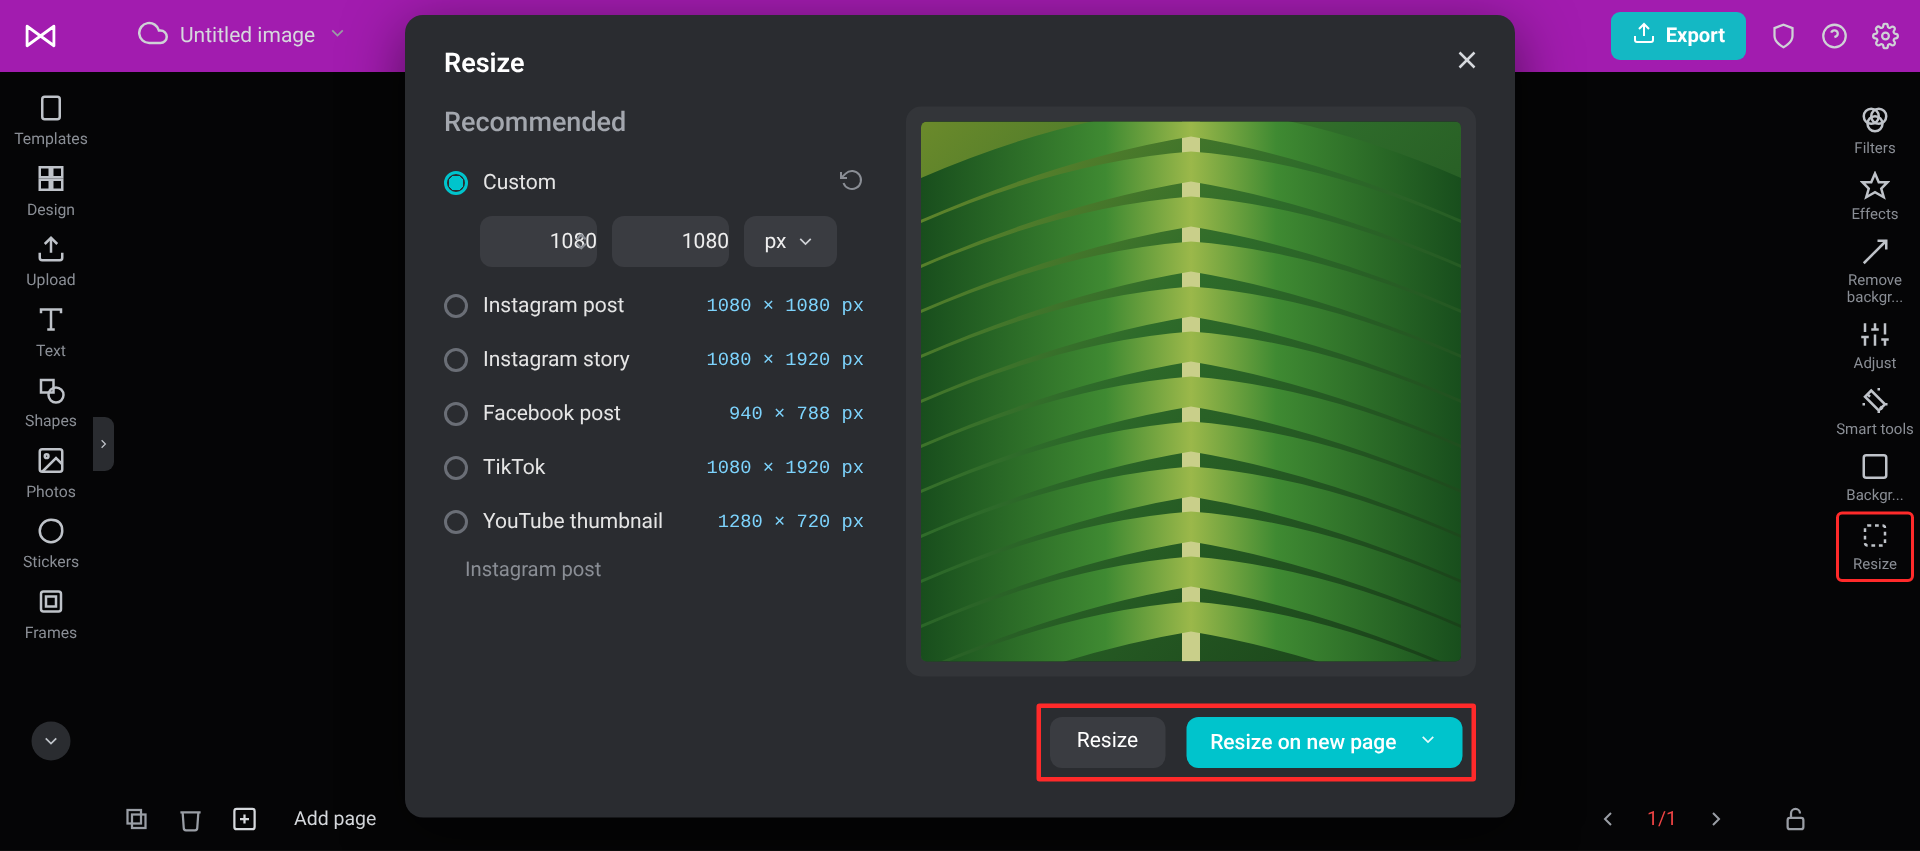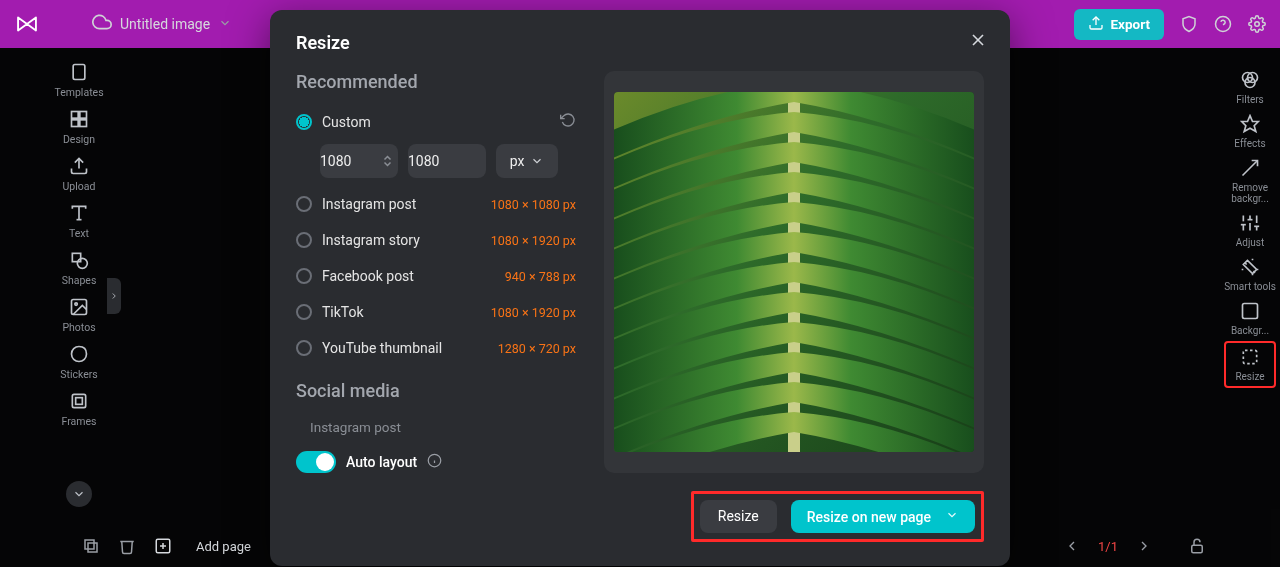--- a/index.html
+++ b/index.html
@@ -13,21 +13,21 @@
 .title-wrap { margin-left:8px; display:flex; align-items:center; color:#d6d9dd; font-size:14px; }
 .title-wrap .chev { margin-left:8px; color:#9a9ea5; }
 .topbar .right { margin-left:auto; display:flex; align-items:center; gap:16px; }
 .export-btn { display:flex; align-items:center; gap:6px; padding:6px 14px; border-radius:6px; background:#14b8c4; color:#fff; font-size:13.5px; font-weight:700; }
 .ticon { color:#cfd2d6; display:flex; align-items:center; }
 
 
 .dim { position:absolute; inset:48px 0 0 0; background:rgba(0,0,0,.55); }
 
 
-.leftrail { position:absolute; left:0; top:48px; bottom:0; width:68px; display:flex; flex-direction:column; align-items:center; gap:10px; padding-top:14px; color:#8a8e95; z-index:3;margin-left:45px; }
+.leftrail { position:absolute; left:0; top:48px; bottom:0; width:68px; display:flex; flex-direction:column; align-items:center; gap:10px; padding-top:14px; color:#8a8e95; z-index:3; }
 .leftrail .item { display:flex; flex-direction:column; align-items:center; gap:4px; font-size:10.5px; cursor:pointer; }
 .leftrail .item svg { width:20px; height:20px; stroke:#bfc3c9; }
 .leftrail .collapse { position:absolute; left:62px; top:230px; width:14px; height:36px; background:#2a2c30; border-radius:0 6px 6px 0; display:flex; align-items:center; justify-content:center; }
 .leftrail .more { margin-top:auto; margin-bottom:60px; width:26px; height:26px; background:#2a2c30; border-radius:14px; display:flex; align-items:center; justify-content:center; }
 
 
 .rightrail { position:absolute; right:0; top:48px; bottom:0; width:60px; display:flex; flex-direction:column; align-items:center; gap:1px; padding-top:18px; color:#8a8e95; z-index:3; }
 .rightrail .ritem { display:flex; flex-direction:column; align-items:center; gap:4px; font-size:10px; text-align:center; line-height:1.1; cursor:pointer; padding:4px 0; width:52px; }
 .rightrail .ritem svg { width:20px; height:20px; stroke:#bfc3c9; }
 .rightrail .ritem.selected { border:2px solid #ff2a2a; border-radius:4px; }
@@ -44,25 +44,25 @@
 .modal .mtitle { font-size:18px; font-weight:600; color:#fff; margin-bottom:18px; }
 .modal .close { position:absolute; top:20px; right:22px; cursor:pointer; color:#d6d9dd; }
 
 .modal .cols { display:flex; gap:28px; }
 .modal .leftcol { flex:1; }
 .section-title { color:#a3a7ae; font-size:18px; font-weight:500; margin-bottom:12px; }
 .radio-row { display:flex; align-items:center; padding:8px 0; cursor:pointer; min-height:36px; }
 .radio-row .radio { width:16px; height:16px; border:2px solid #6a6e76; border-radius:50%; flex:none; }
 .radio-row.active .radio { border-color:#00c4cc; background:radial-gradient(circle,#00c4cc 0 5px,transparent 5px); }
 .radio-row .rlabel { margin-left:10px; font-size:14px; color:#e5e5e5; }
-.radio-row .rdesc { margin-left:auto; font-size:12.5px; color:#f97316; }
+.radio-row .rdesc { margin-left:auto; font-size:12.5px; color:#7dd3fc;font-family:Liberation Mono, monospace; }
 .radio-row .reset { margin-left:auto; color:#8a8e95; cursor:pointer; }
 
 .dims-row { display:flex; gap:10px; margin:4px 0 8px 24px; }
-.dim-input { width:78px; height:34px; background:#3a3c41; border-radius:8px; display:flex; align-items:center; justify-content:flex-start; font-size:14px; color:#eee; position:relative; }
+.dim-input { width:78px; height:34px; background:#3a3c41; border-radius:8px; display:flex; align-items:center; justify-content:flex-end; font-size:14px; color:#eee; position:relative; }
 .dim-input .spin { position:absolute; right:6px; display:flex; flex-direction:column; gap:0; color:#8a8e95; }
 .unit-sel { width:62px; height:34px; background:#3a3c41; border-radius:8px; display:flex; align-items:center; justify-content:center; gap:6px; font-size:14px; color:#eee; cursor:pointer; }
 
 .sub-item { padding:6px 0 6px 14px; color:#8a8e95; font-size:13.5px; }
 
 .auto-row { display:flex; align-items:center; gap:10px; margin-top:10px; }
 .toggle { width:40px; height:22px; background:#00c4cc; border-radius:12px; position:relative; cursor:pointer; }
 .toggle .knob { position:absolute; right:2px; top:2px; width:18px; height:18px; background:#fff; border-radius:50%; }
 .auto-row .tlabel { font-size:14px; font-weight:500; color:#fff; }
 .auto-row .info { color:#9a9ea5; }
@@ -371,36 +371,22 @@
         <div class="radio"></div>
         <span class="rlabel">TikTok</span>
         <span class="rdesc">1080 × 1920 px</span>
       </div>
       <div class="radio-row">
         <div class="radio"></div>
         <span class="rlabel">YouTube thumbnail</span>
         <span class="rdesc">1280 × 720 px</span>
       </div>
 
-      <div class="section-title" style="margin-top:14px">Social media</div>
       <div class="sub-item">Instagram post</div>
 
-      <div class="auto-row">
-        <div class="toggle">
-            <div class="knob"></div>
-          </div>
-        <span class="tlabel">Auto layout</span>
-        <span class="info">
-          <svg width="15" height="15" viewBox="0 0 24 24" fill="none" stroke="currentColor" stroke-width="2">
-              <circle cx="12" cy="12" r="10"></circle>
-              <line x1="12" y1="16" x2="12" y2="12"></line>
-              <line x1="12" y1="8" x2="12.01" y2="8"></line>
-            </svg>
-        </span>
-      </div>
     </div>
 
     <div class="preview-wrap">
       <div class="preview">
         <svg viewBox="0 0 360 360" preserveAspectRatio="xMidYMid slice">
           <defs>
             <linearGradient id="leafbg" x1="0" y1="0" x2="1" y2="1">
               <stop offset="0%" stop-color="#6b8a2b"></stop>
               <stop offset="40%" stop-color="#2e6b2a"></stop>
               <stop offset="100%" stop-color="#183f18"></stop>

